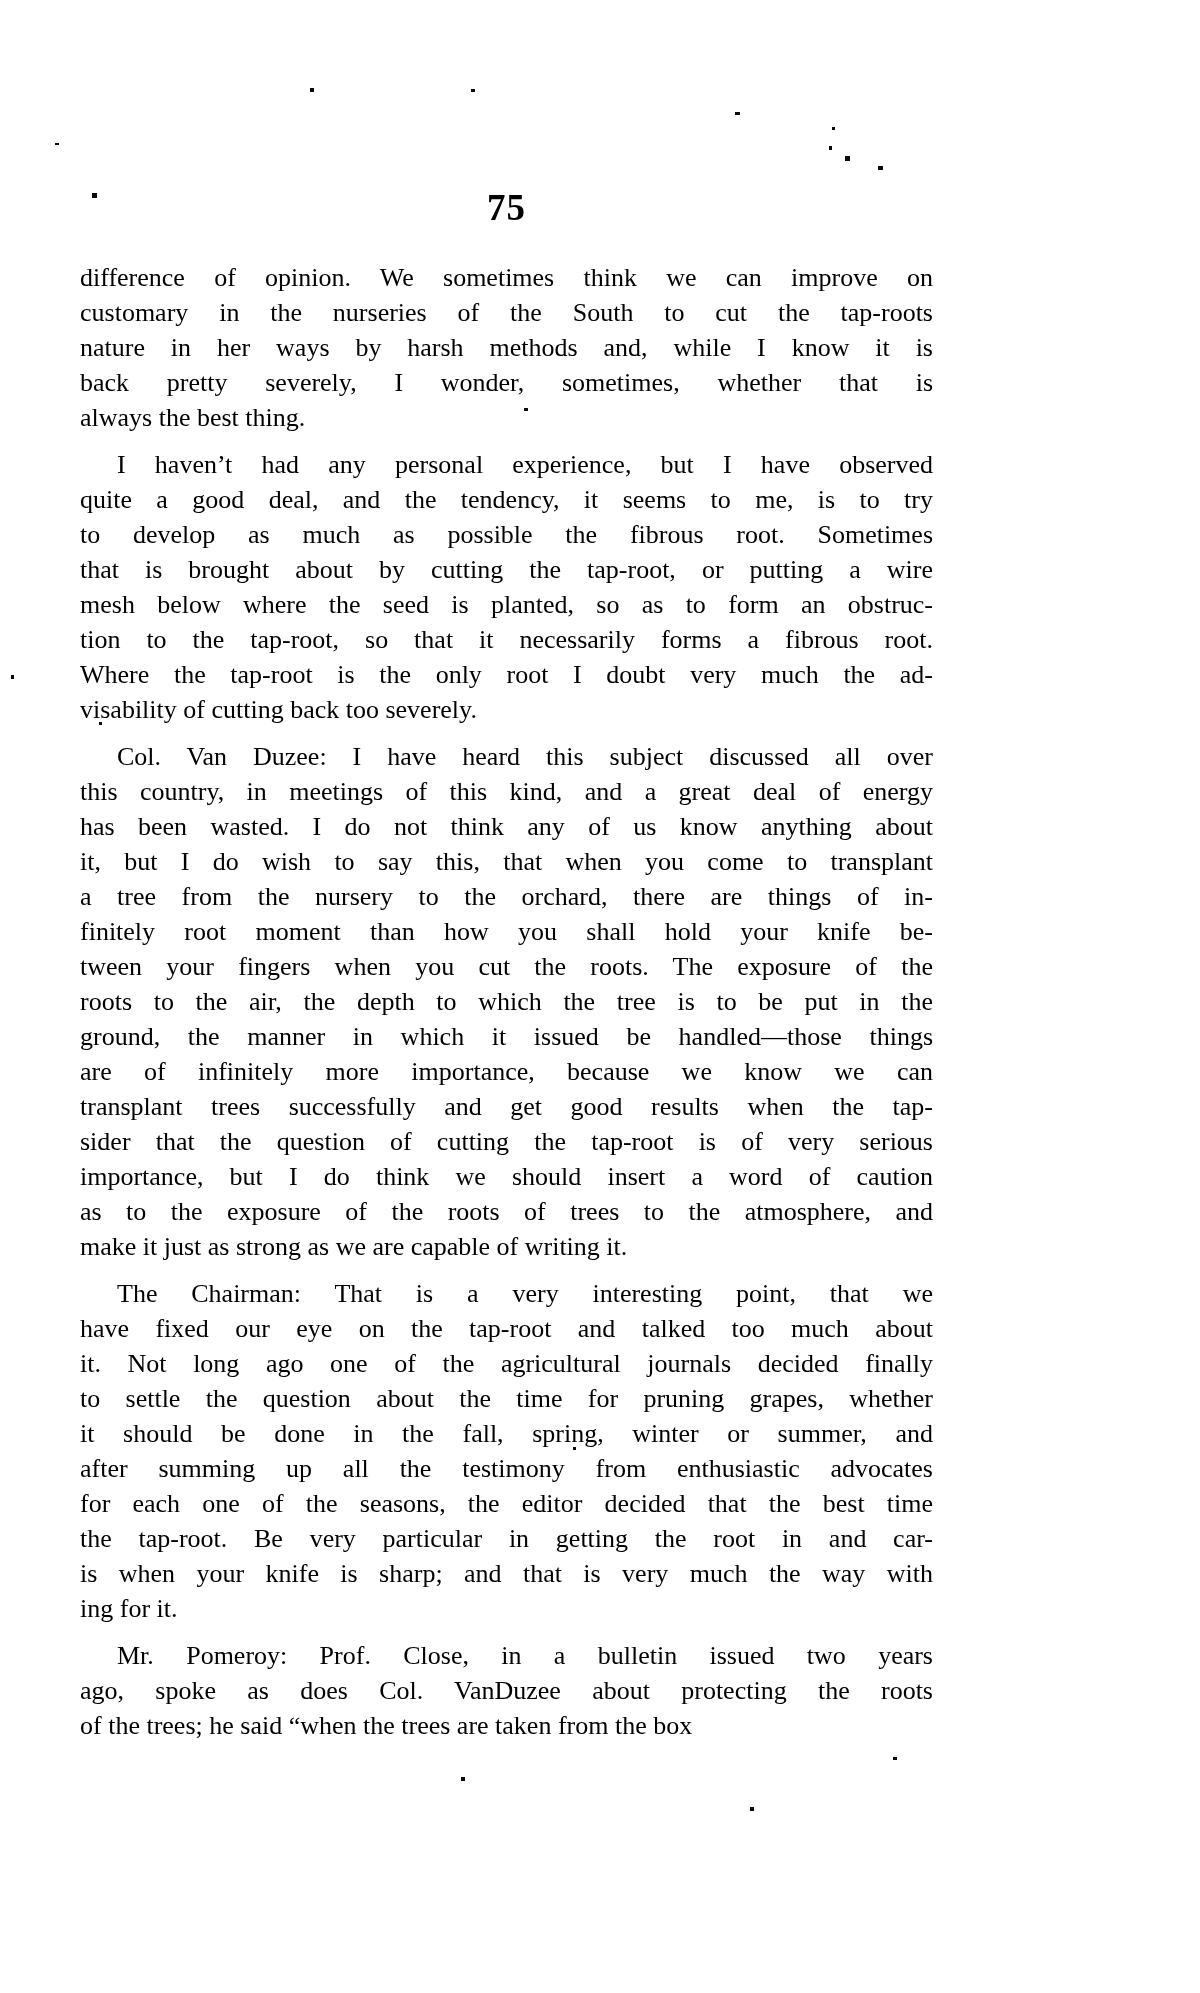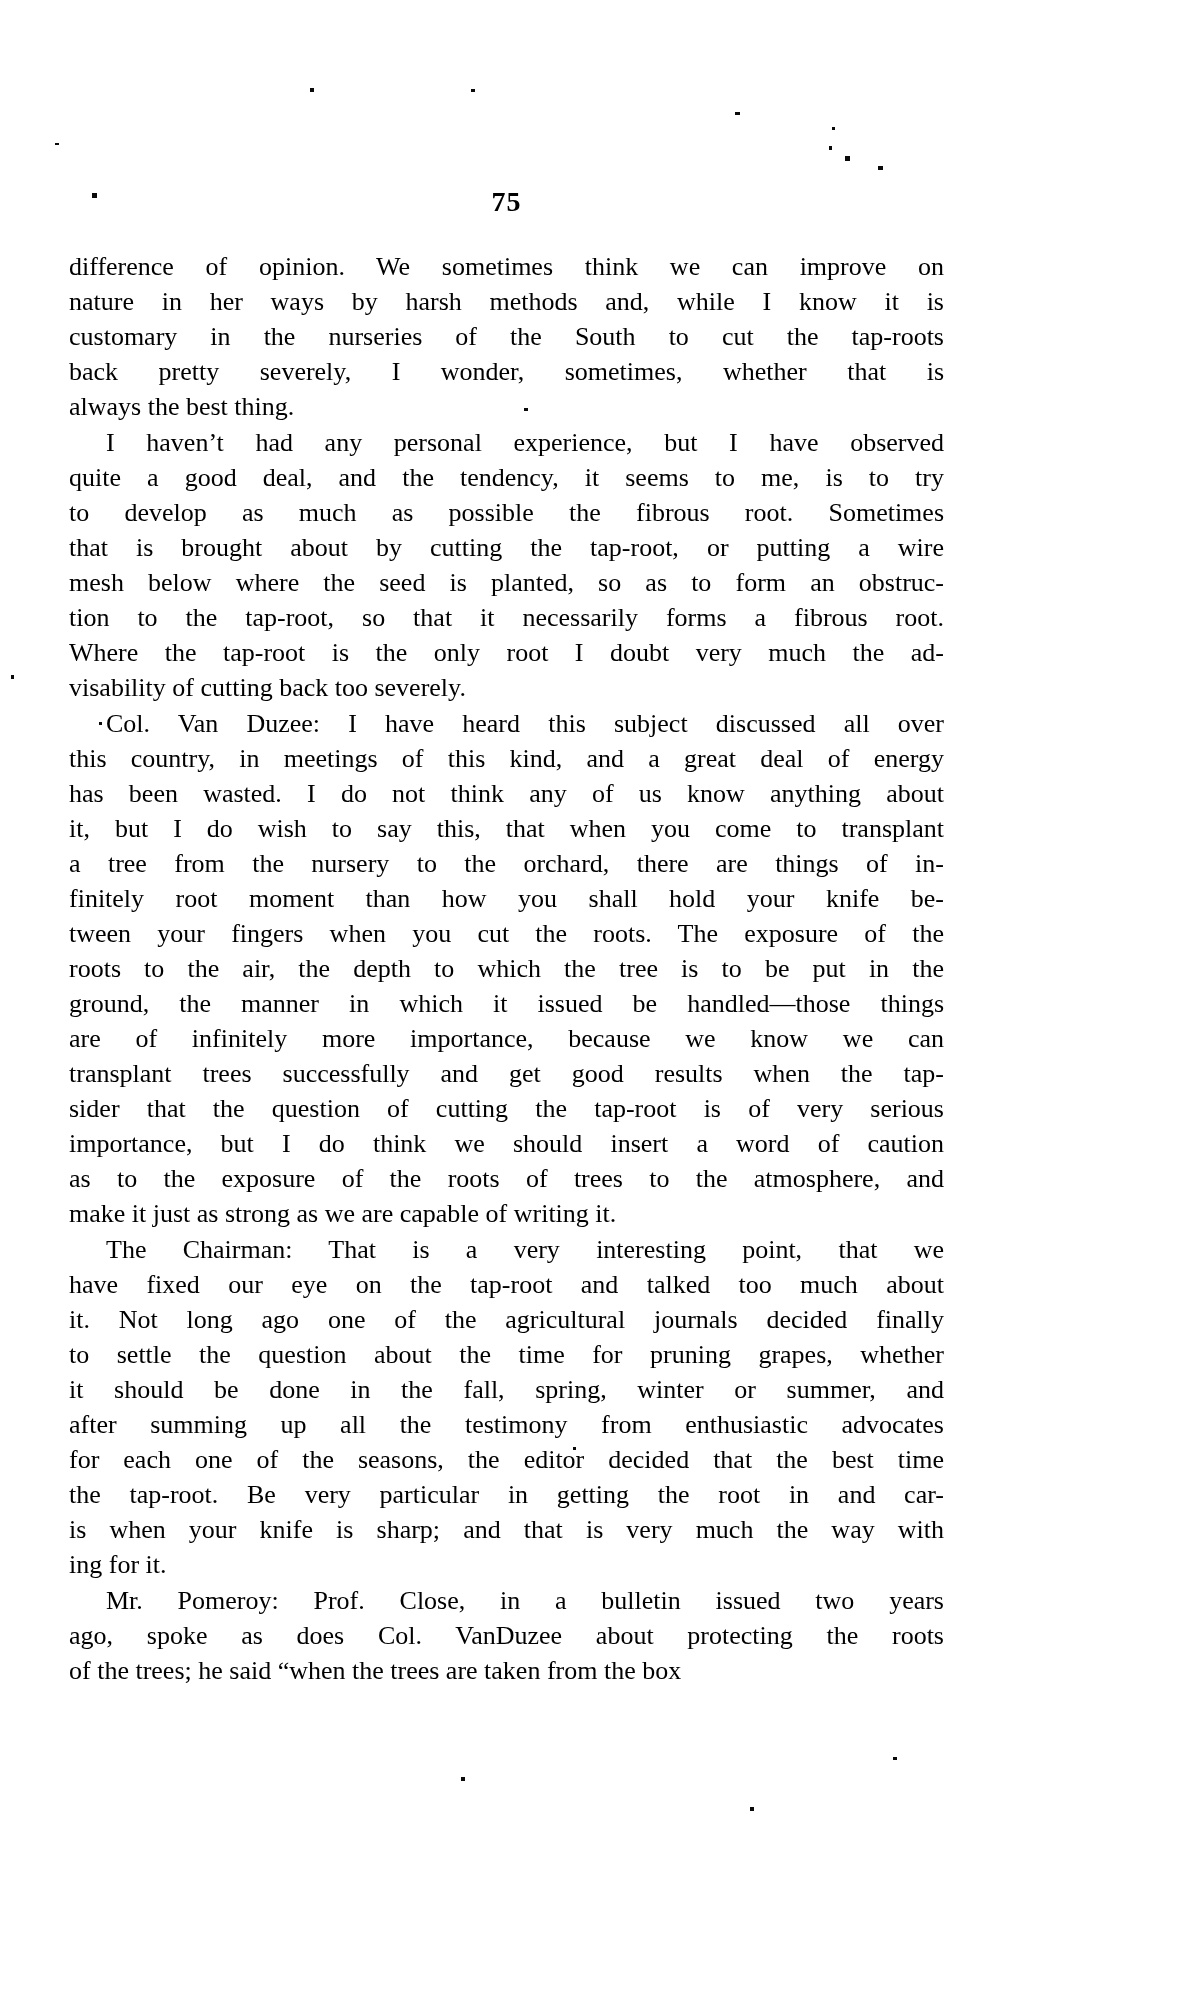--- a/index.html
+++ b/index.html
@@ -15,33 +15,33 @@
     overflow: hidden;
     font-family: "Liberation Serif", serif;
     color: #000000;
   }
   .page-number {
     position: absolute;
     left: 68px;
     top: 186px;
     width: 877px;
     text-align: center;
-    font-size: 28px;
+    font-size: 37px;
     font-weight: bold;
     letter-spacing: 1px;
   }
   .text-block {
     position: absolute;
     left: 68px;
     top: 248px;
     width: 877px;
     font-size: 26px;
     line-height: 35px;
   }
-  .para { margin: 1px; padding: 0; }
+  .para { margin: 12px; padding: 0; }
   .line {
     text-align: justify;
     text-align-last: justify;
     white-space: normal;
   }
   .line.para-end {
     text-align-last: left;
   }
   .line.indent {
     text-indent: 37px;
@@ -54,22 +54,22 @@
 </head>
 <body>
 
 <div id="page">
 
   <div class="page-number">75</div>
 
   <div class="text-block">
       <div class="para">
         <div class="line">difference of opinion.  We sometimes think we can improve on</div>
+        <div class="line">customary in the nurseries of the South to cut the tap-roots</div>
         <div class="line">nature in her ways by harsh methods and, while I know it is</div>
-        <div class="line">customary in the nurseries of the South to cut the tap-roots</div>
         <div class="line">back pretty severely, I wonder, sometimes, whether that is</div>
         <div class="line para-end">always the best thing.</div>
       </div>
       <div class="para">
         <div class="line indent">I haven’t had any personal experience, but I have observed</div>
         <div class="line">quite a good deal, and the tendency, it seems to me, is to try</div>
         <div class="line">to develop as much as possible the fibrous root.  Sometimes</div>
         <div class="line">that is brought about by cutting the tap-root, or putting a wire</div>
         <div class="line">mesh below where the seed is planted, so as to form an obstruc-</div>
         <div class="line">tion to the tap-root, so that it necessarily forms a fibrous root.</div>

